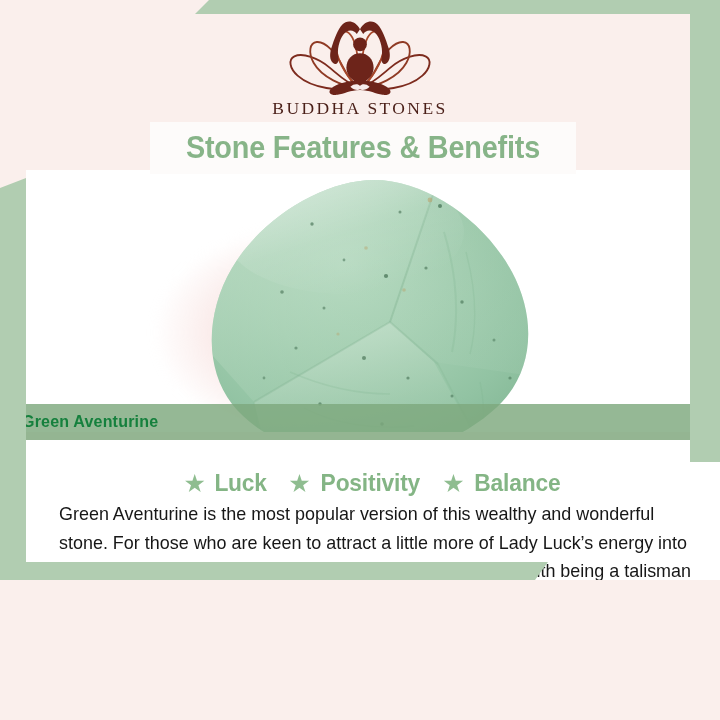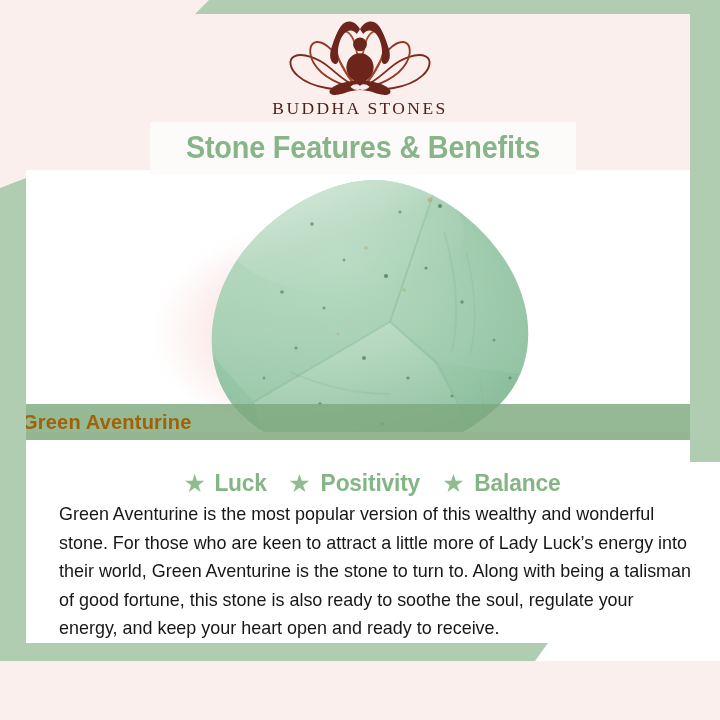--- a/index.html
+++ b/index.html
@@ -9,21 +9,21 @@
     width: 720px;
     height: 720px;
     overflow: hidden;
     font-family: "Liberation Sans", sans-serif;
     background: #faefec;
   }
 
   .card {
     position: relative;
     width: 720px;
-    height: 661px;
+    height: 580px;
     background: #faefec;
     overflow: hidden;
   }
 
   
   .frame-top {
     position: absolute;
     top: 0; left: 195px; right: 0;
     height: 14px;
     background: #b1cdb1;
@@ -138,23 +138,23 @@
     position: absolute;
     left: 0; top: 404px;
     width: 690px; height: 36px;
     background: rgba(126,168,126,.82);
     display: flex;
     align-items: center;
     z-index: 5;
   }
   .name-band-text {
     margin-left: 22px;
-    font-size: 20px;
+    font-size: 16px;
     font-weight: 700;
-    color: #a16207;
+    color: #15803d;
     letter-spacing: .2px;
   }
 
   
   .content {
     position: absolute;
     left: 26px; top: 440px;
     width: 694px; height: 262px;
     background: #ffffff;
     z-index: 3;

